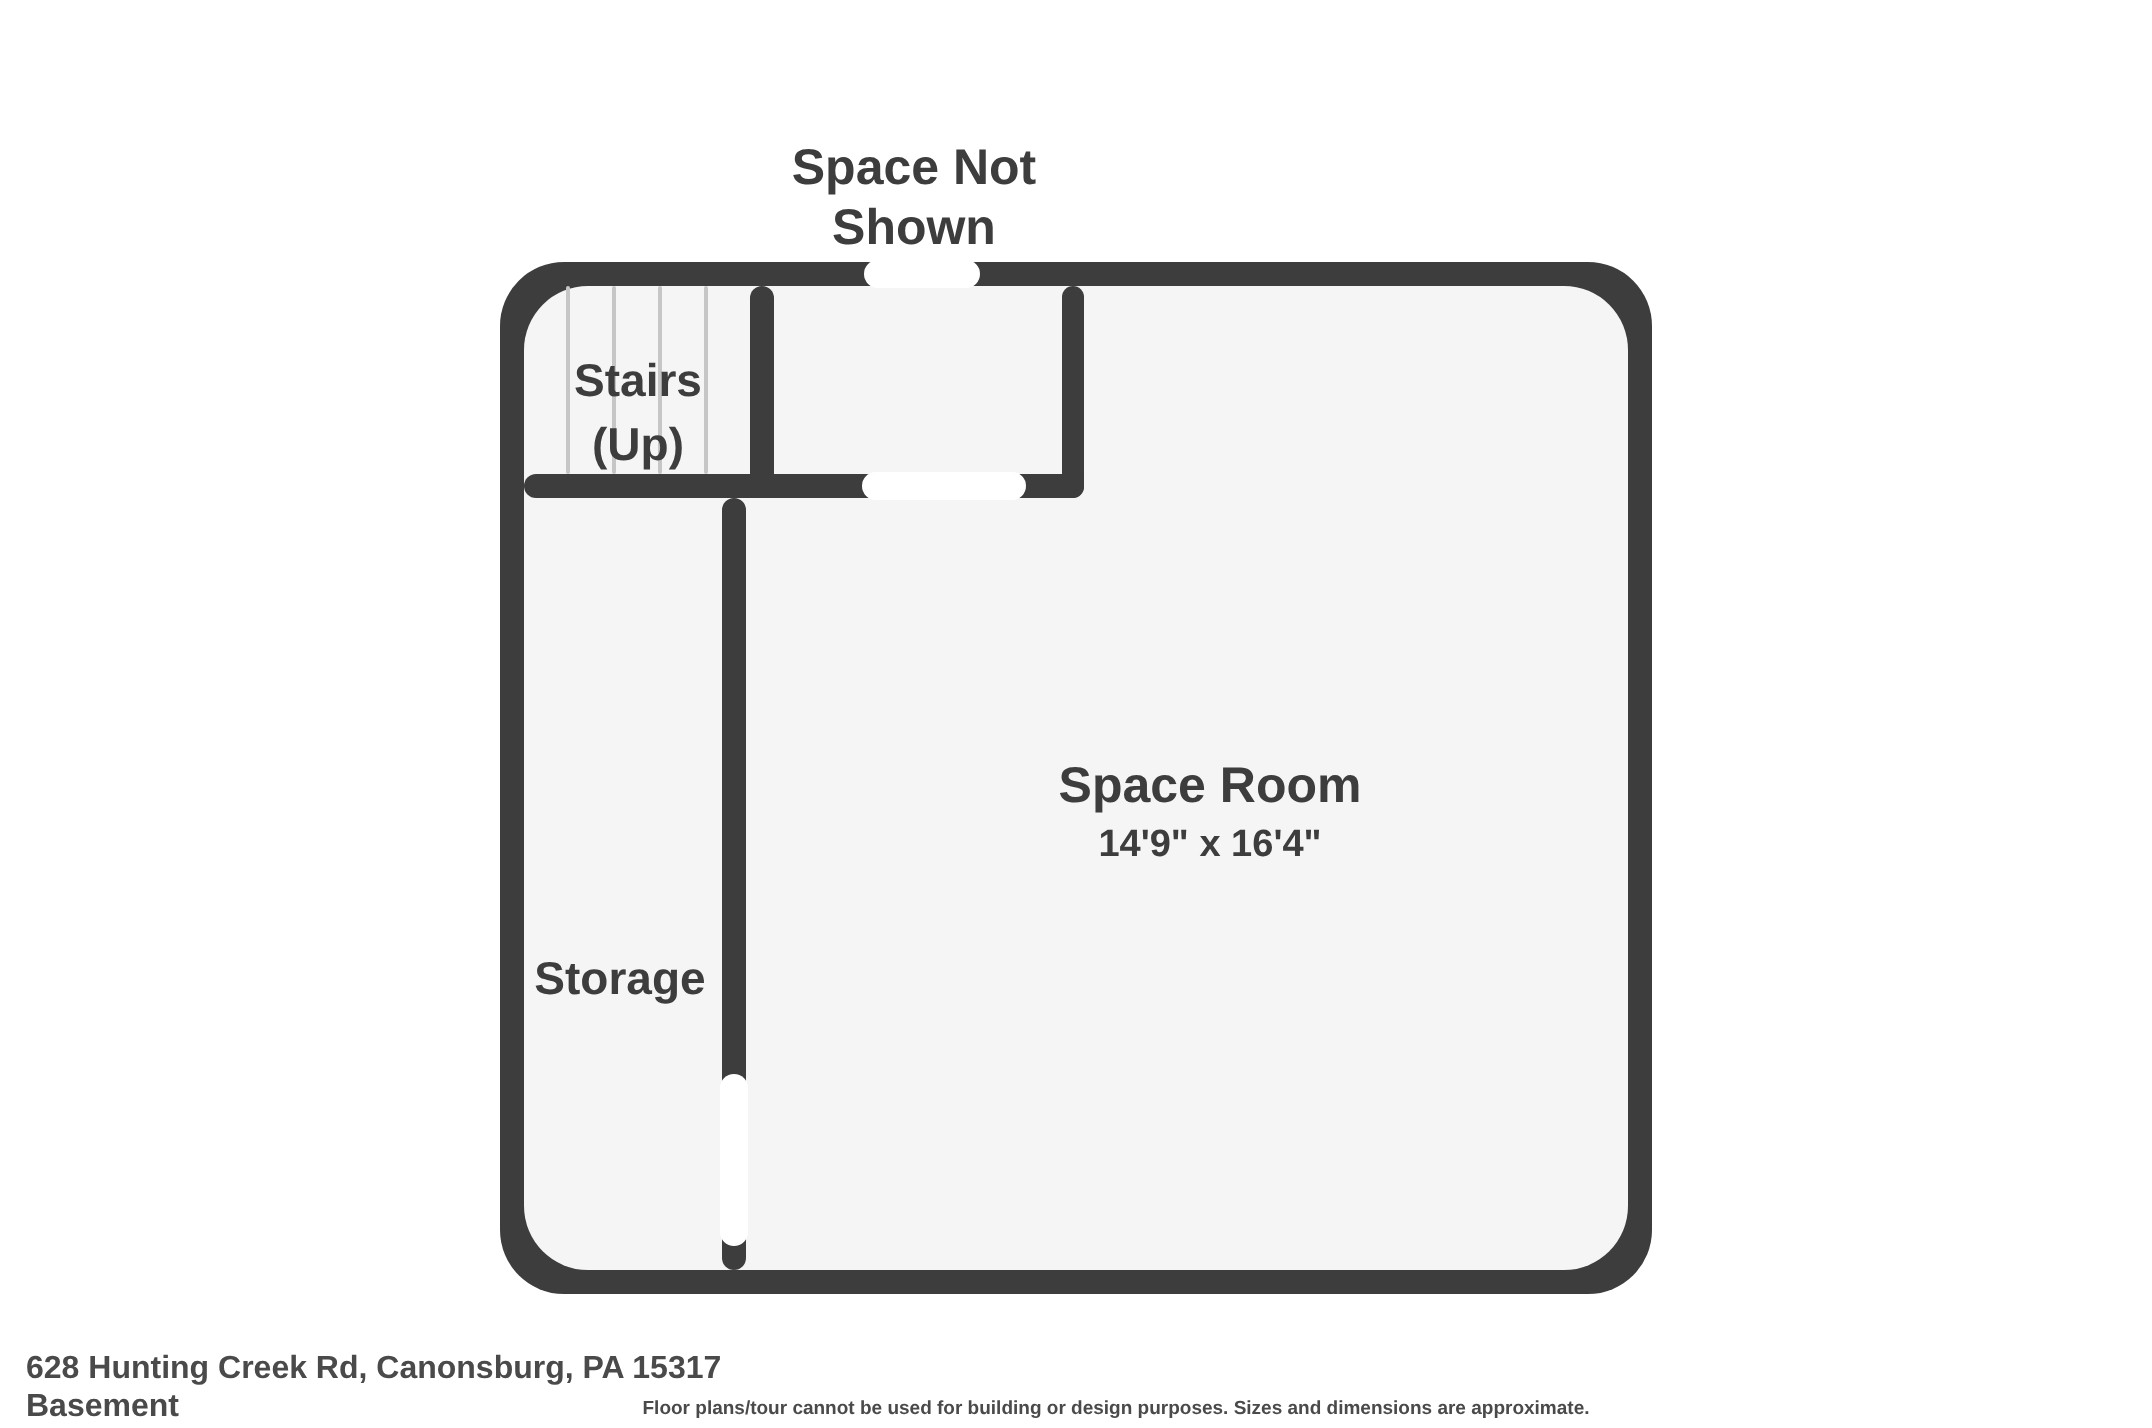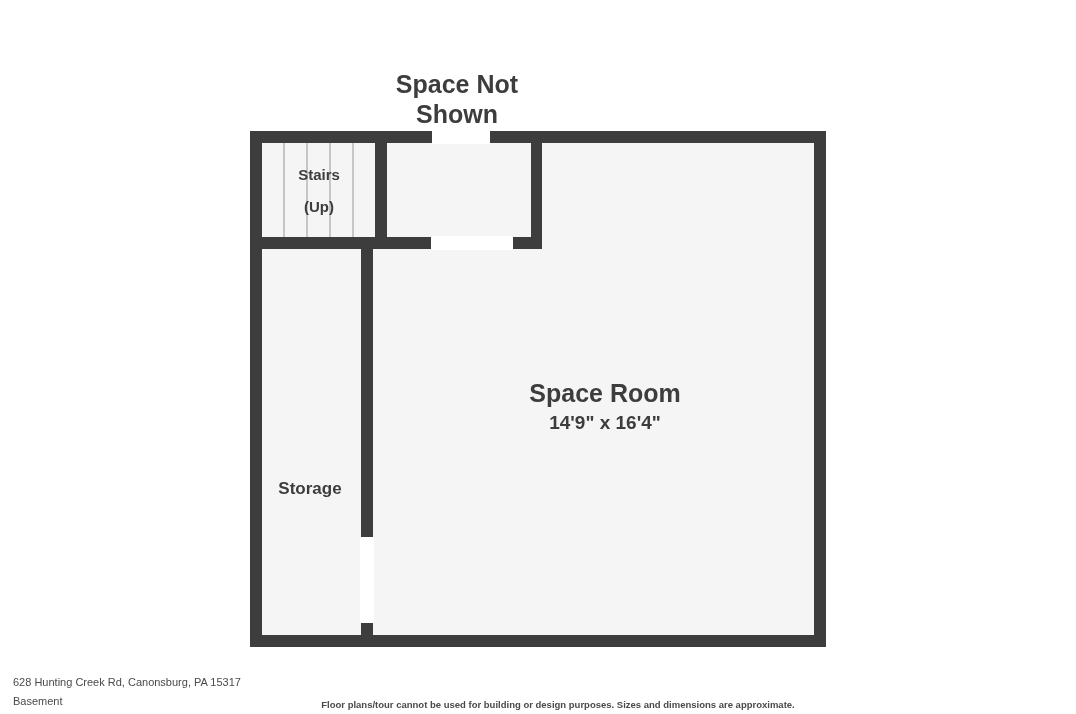--- a/index.html
+++ b/index.html
@@ -2,21 +2,21 @@
 <html style="--wall: #3d3d3d; --room-fill: #f5f5f5; --stair-tread: #c6c6c6; --label-text: #3d3d3d; --footer-text: #4a4a4a;"><head>
 <meta charset="utf-8">
 <style>
   :root{
     --wall:#3d3d3d;
     --room-fill:#f5f5f5;
     --stair-tread:#c6c6c6;
     --label-text:#3d3d3d;
     --footer-text:#4a4a4a;
   }
-  *{margin:0;padding:0;box-sizing:border-box;}
+  *{margin:0;padding:0;box-sizing:border-box;border-radius:32px;}
   html,body{background:#ffffff;}
   .page{
     position:relative;
     width:1076px;height:714px;
     background:#ffffff;
     font-family:"Liberation Sans", sans-serif;
     overflow:hidden;
   }
   
   .plan{
@@ -43,29 +43,29 @@
   
   .room-label{
     position:absolute;
     transform:translateX(-50%);
     text-align:center;
     color:var(--label-text);
     font-weight:700;
     white-space:nowrap;
   }
   .label-space{left:457px;top:69px;font-size:25px;line-height:30px;}
-  .label-stairs{left:319px;top:159px;font-size:15px;line-height:32px;}
-  .label-storage{left:310px;top:475px;font-size:17px;line-height:28px;}
+  .label-stairs{left:319px;top:174px;font-size:23px;line-height:32px;}
+  .label-storage{left:310px;top:475px;font-size:23px;line-height:28px;}
   .label-game{left:605px;top:379px;font-size:25px;line-height:28px;}
   .label-game .dims{font-size:19px;line-height:28px;margin-top:2px;}
 
   
   .footer-address,.footer-level{
     position:absolute;left:13px;
-    font-size:11px;font-weight:400;
+    font-size:16px;font-weight:700;
     color:var(--footer-text);
   }
   .footer-address{top:676px;}
   .footer-level{top:695px;}
   .footer-disclaimer{
     position:absolute;left:0;top:699px;width:100%;
     text-align:center;
     font-size:9.5px;font-weight:700;
     color:var(--footer-text);
     padding-left:40px;

